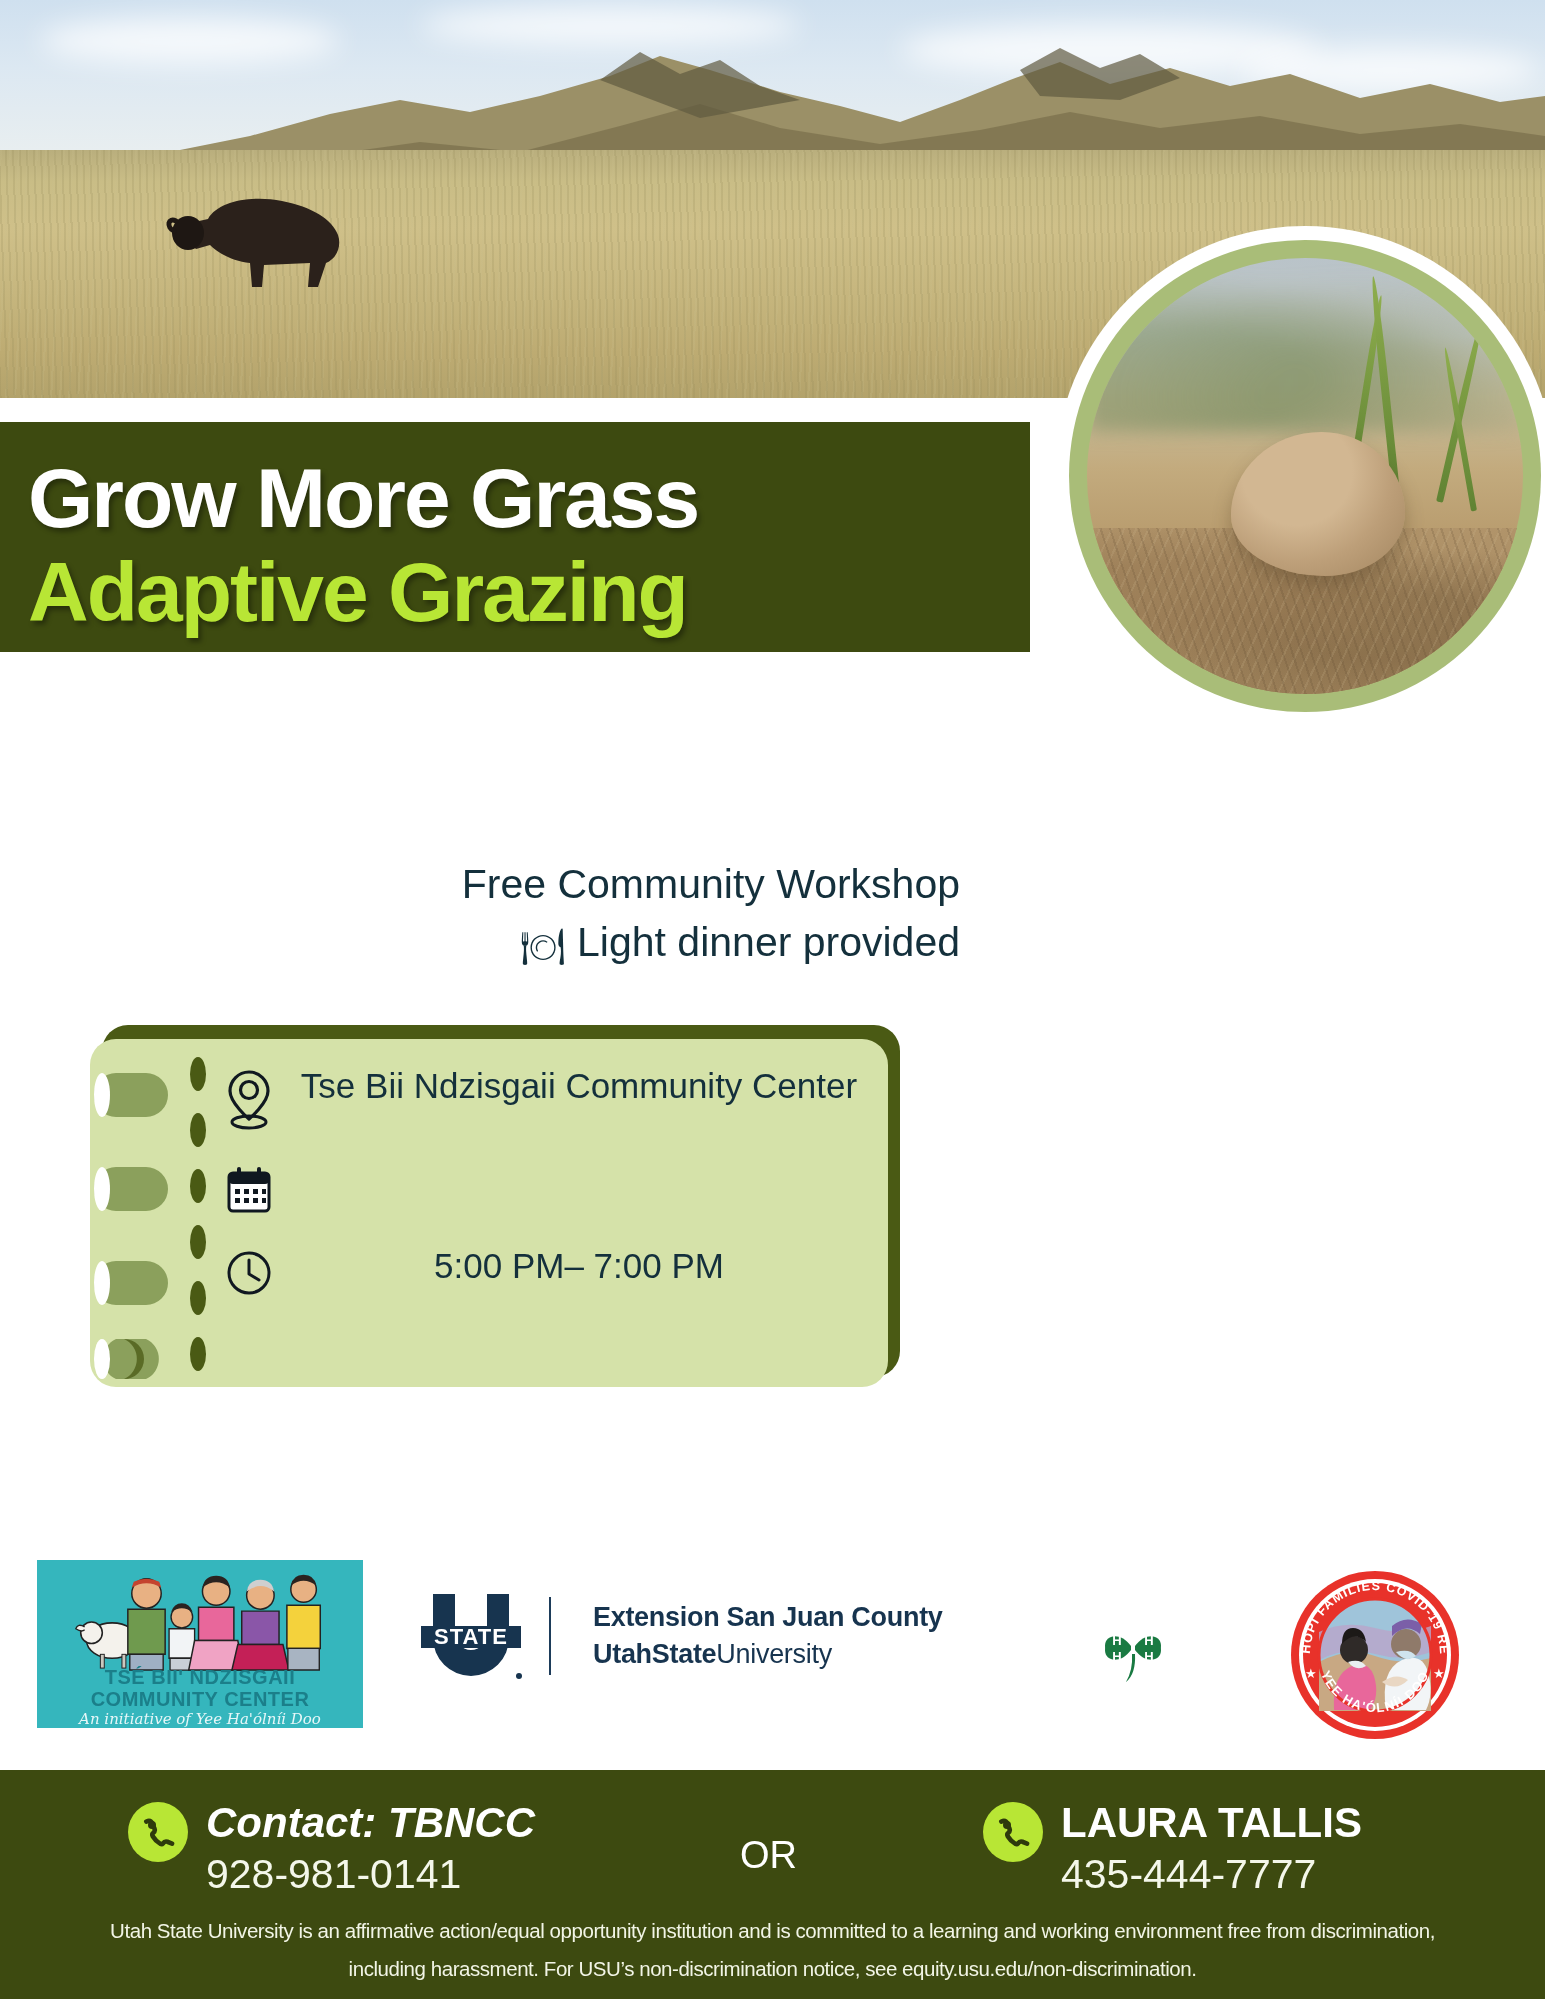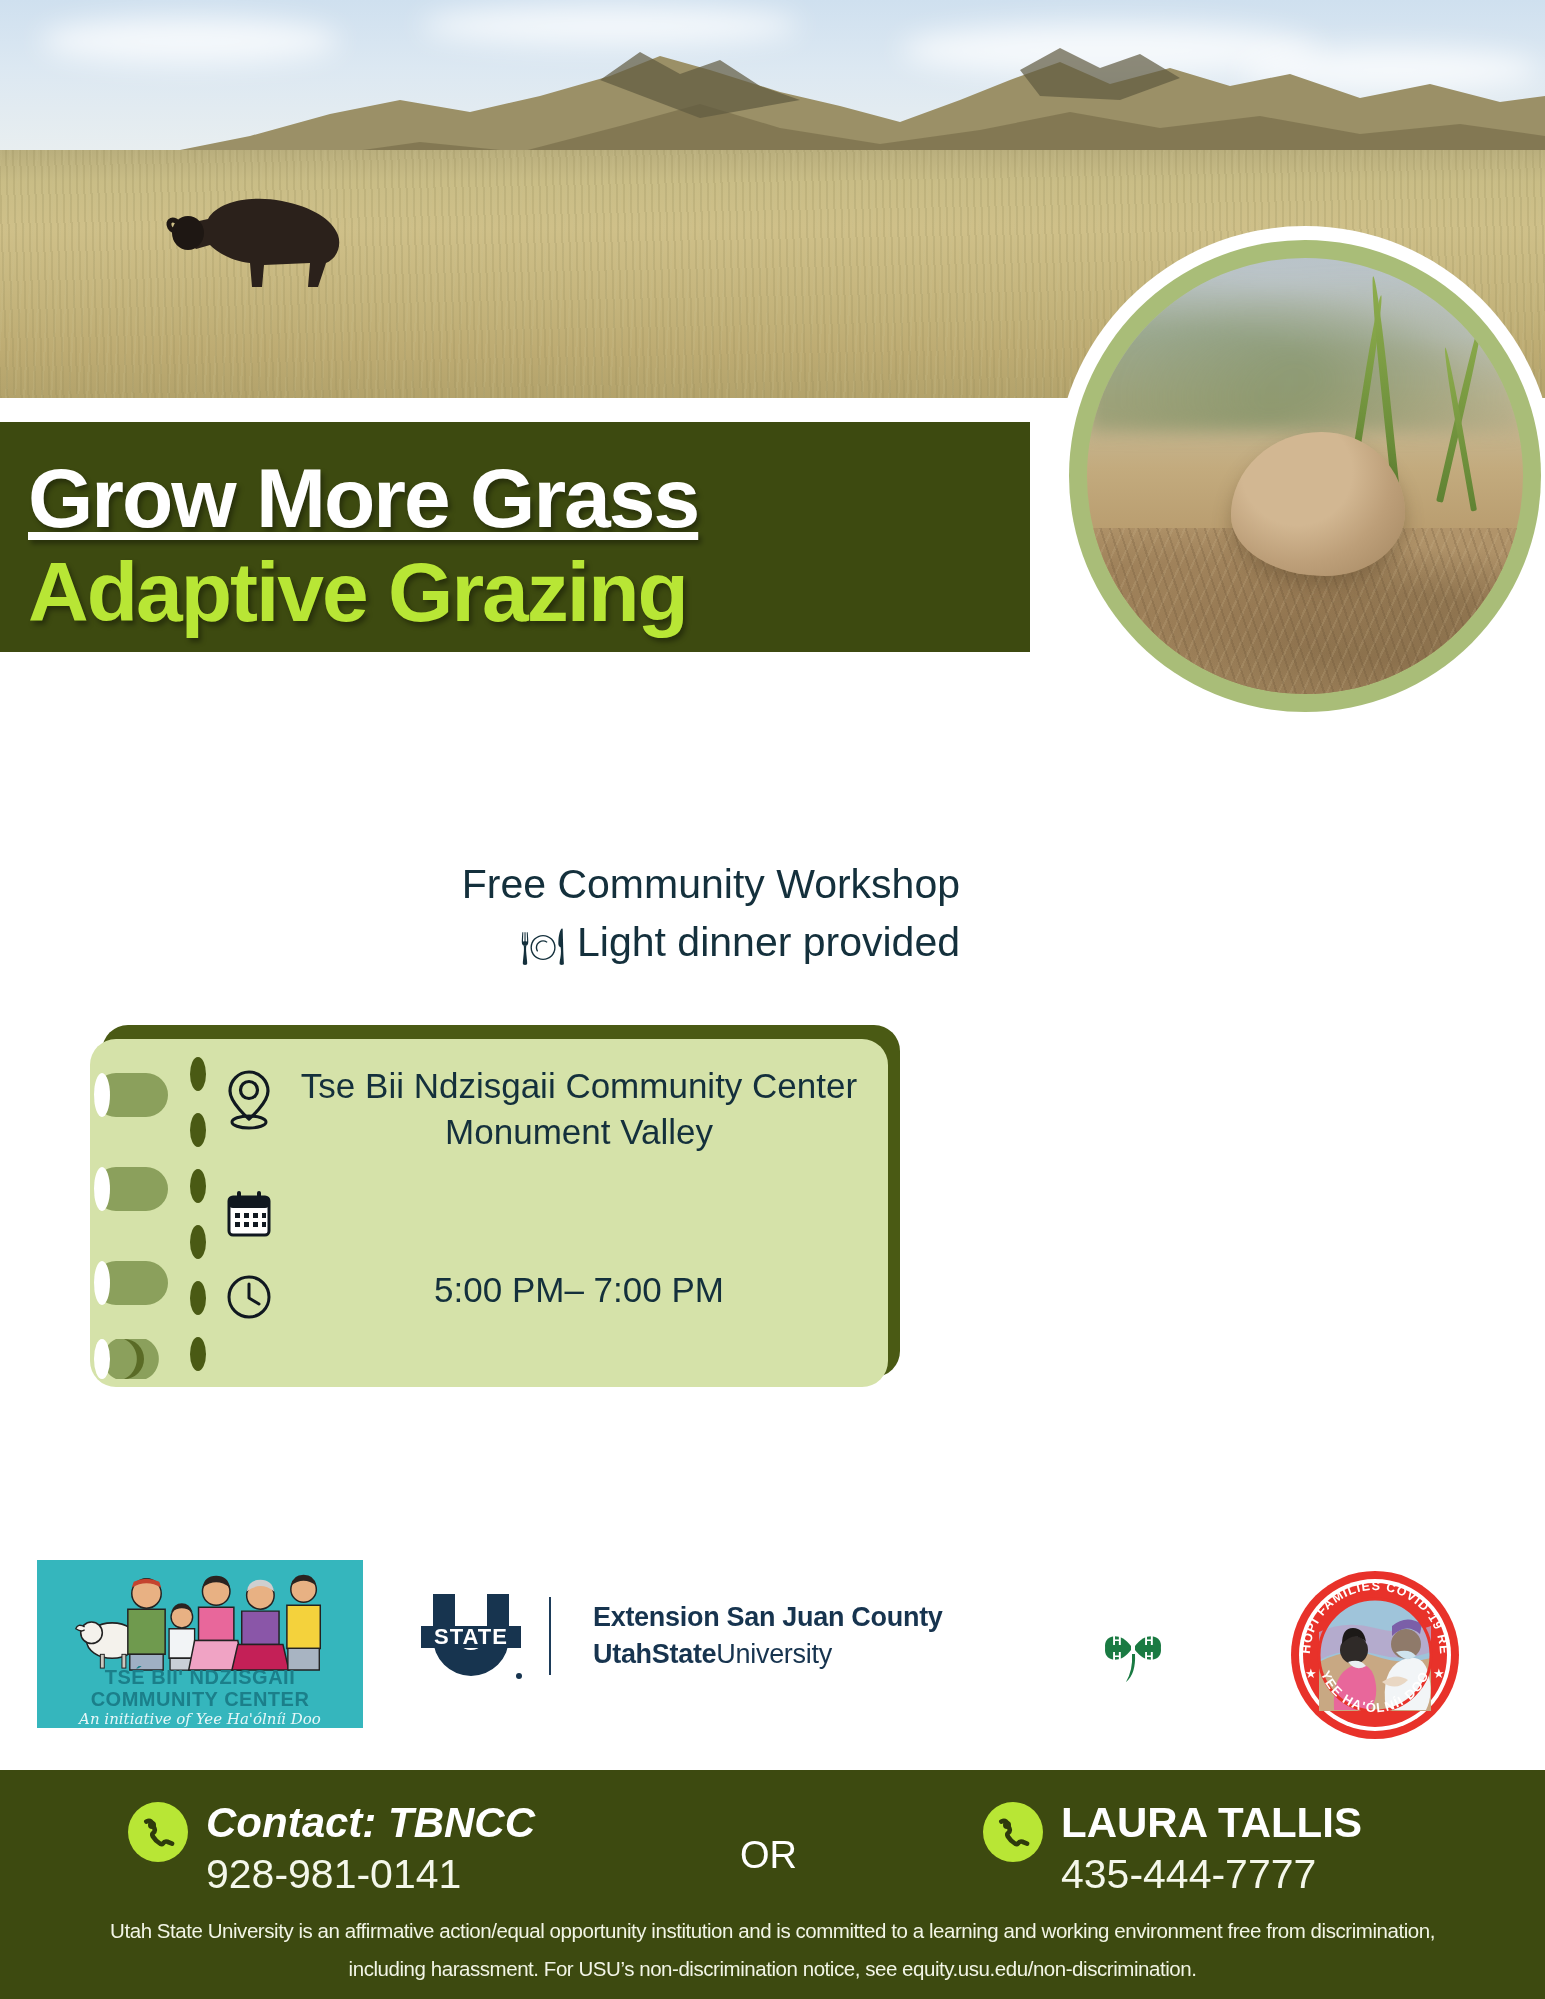--- a/index.html
+++ b/index.html
@@ -72,21 +72,20 @@
     padding: 30px 0 0 28px;
   }
   .title-line1 {
     font-size: 84px;
     line-height: 92px;
     font-weight: 700;
     color: #ffffff;
     letter-spacing: -2px;
     text-shadow: 3px 4px 5px rgba(0,0,0,.35);
     white-space: nowrap;
-    text-decoration: underline;
   }
   .title-line2 {
     font-size: 84px;
     line-height: 96px;
     font-weight: 700;
     color: #b8e635;
     letter-spacing: -2px;
     text-shadow: 3px 4px 5px rgba(0,0,0,.35);
     white-space: nowrap;
   }
@@ -468,21 +467,20 @@
       <div class="card-row">
         <div class="row-icon">
           <svg width="46" height="62" viewBox="0 0 46 62">
             <path d="M23,3 C12.5,3 4,11.5 4,22 C4,34 23,50 23,50 C23,50 42,34 42,22 C42,11.5 33.5,3 23,3 Z" fill="none" stroke="#101820" stroke-width="3.2"></path>
             <circle cx="23" cy="21" r="8.5" fill="none" stroke="#101820" stroke-width="3.2"></circle>
             <ellipse cx="23" cy="53" rx="17" ry="6" fill="none" stroke="#101820" stroke-width="3"></ellipse>
           </svg>
         </div>
         <div class="row-text">
           <div>Tse Bii Ndzisgaii Community Center</div>
-          <div>Monument Valley</div>
         </div>
       </div>
 
       <div class="card-row row-date">
         <div class="row-icon">
           <svg width="48" height="50" viewBox="0 0 48 50">
             <rect x="4" y="8" width="40" height="38" rx="4" fill="#ffffff" stroke="#101820" stroke-width="3"></rect>
             <rect x="4" y="8" width="40" height="11" rx="4" fill="#101820"></rect>
             <rect x="12" y="2" width="4" height="11" rx="2" fill="#101820"></rect>
             <rect x="32" y="2" width="4" height="11" rx="2" fill="#101820"></rect>

